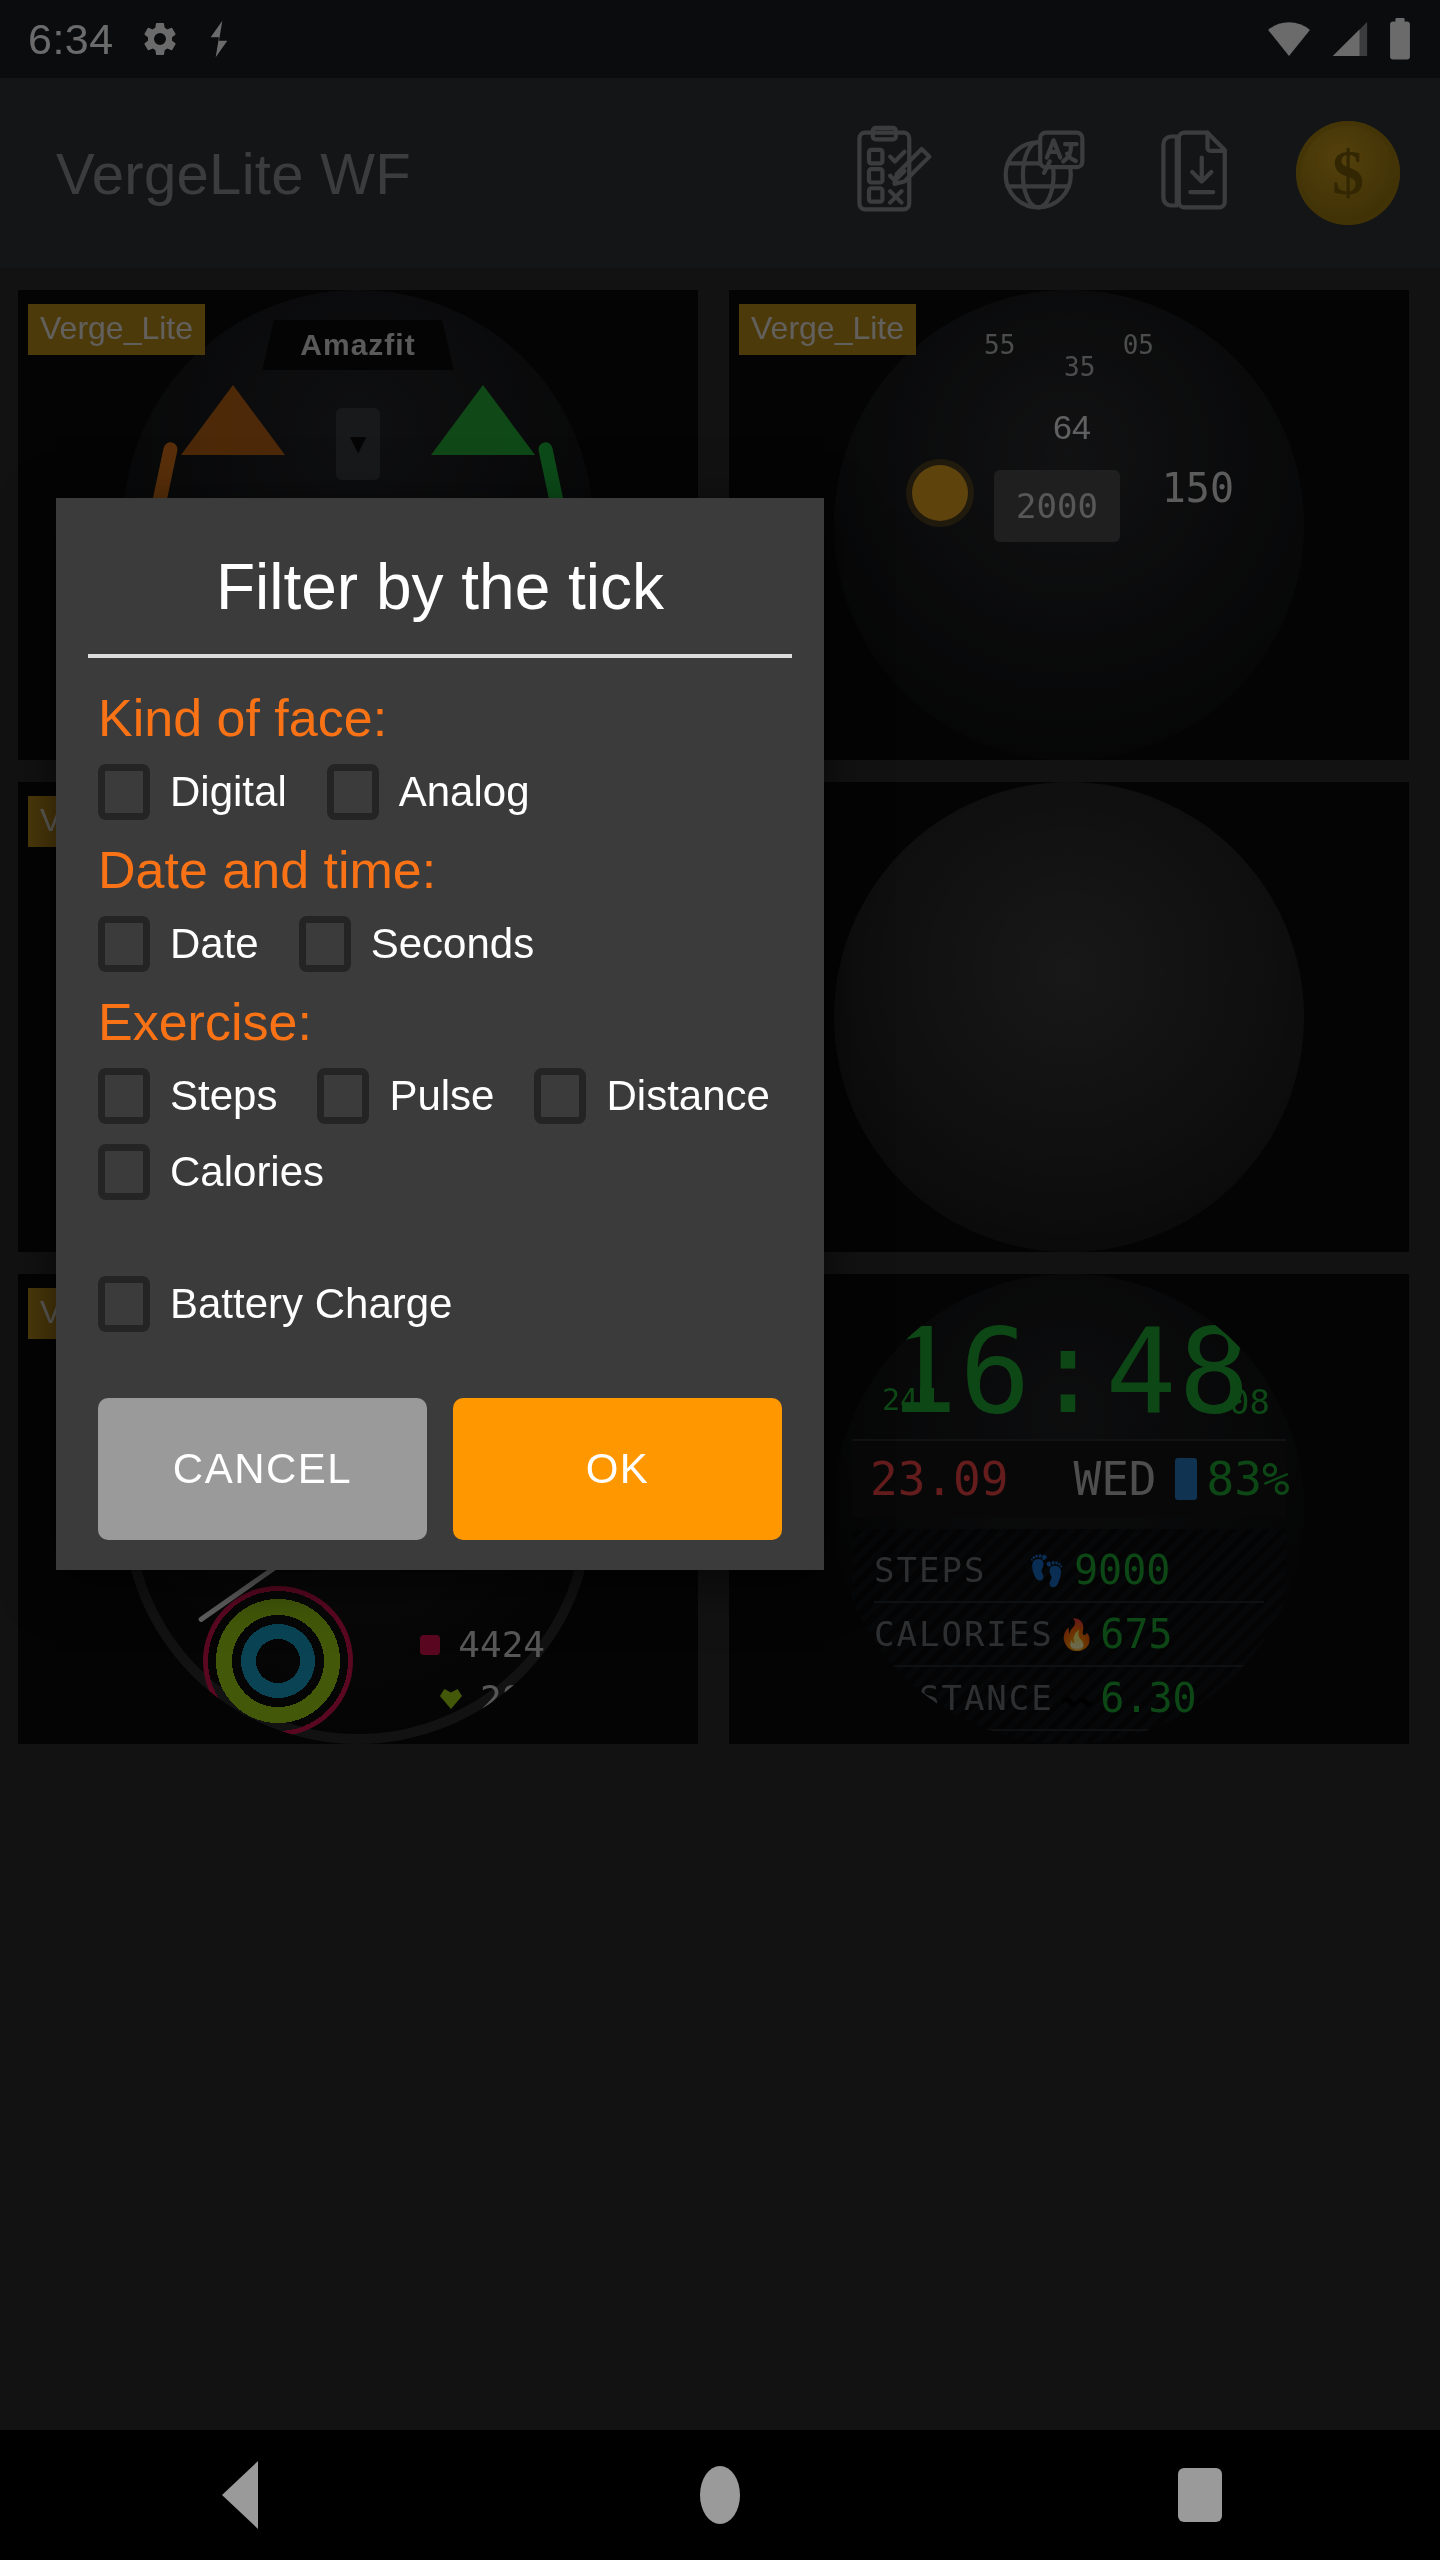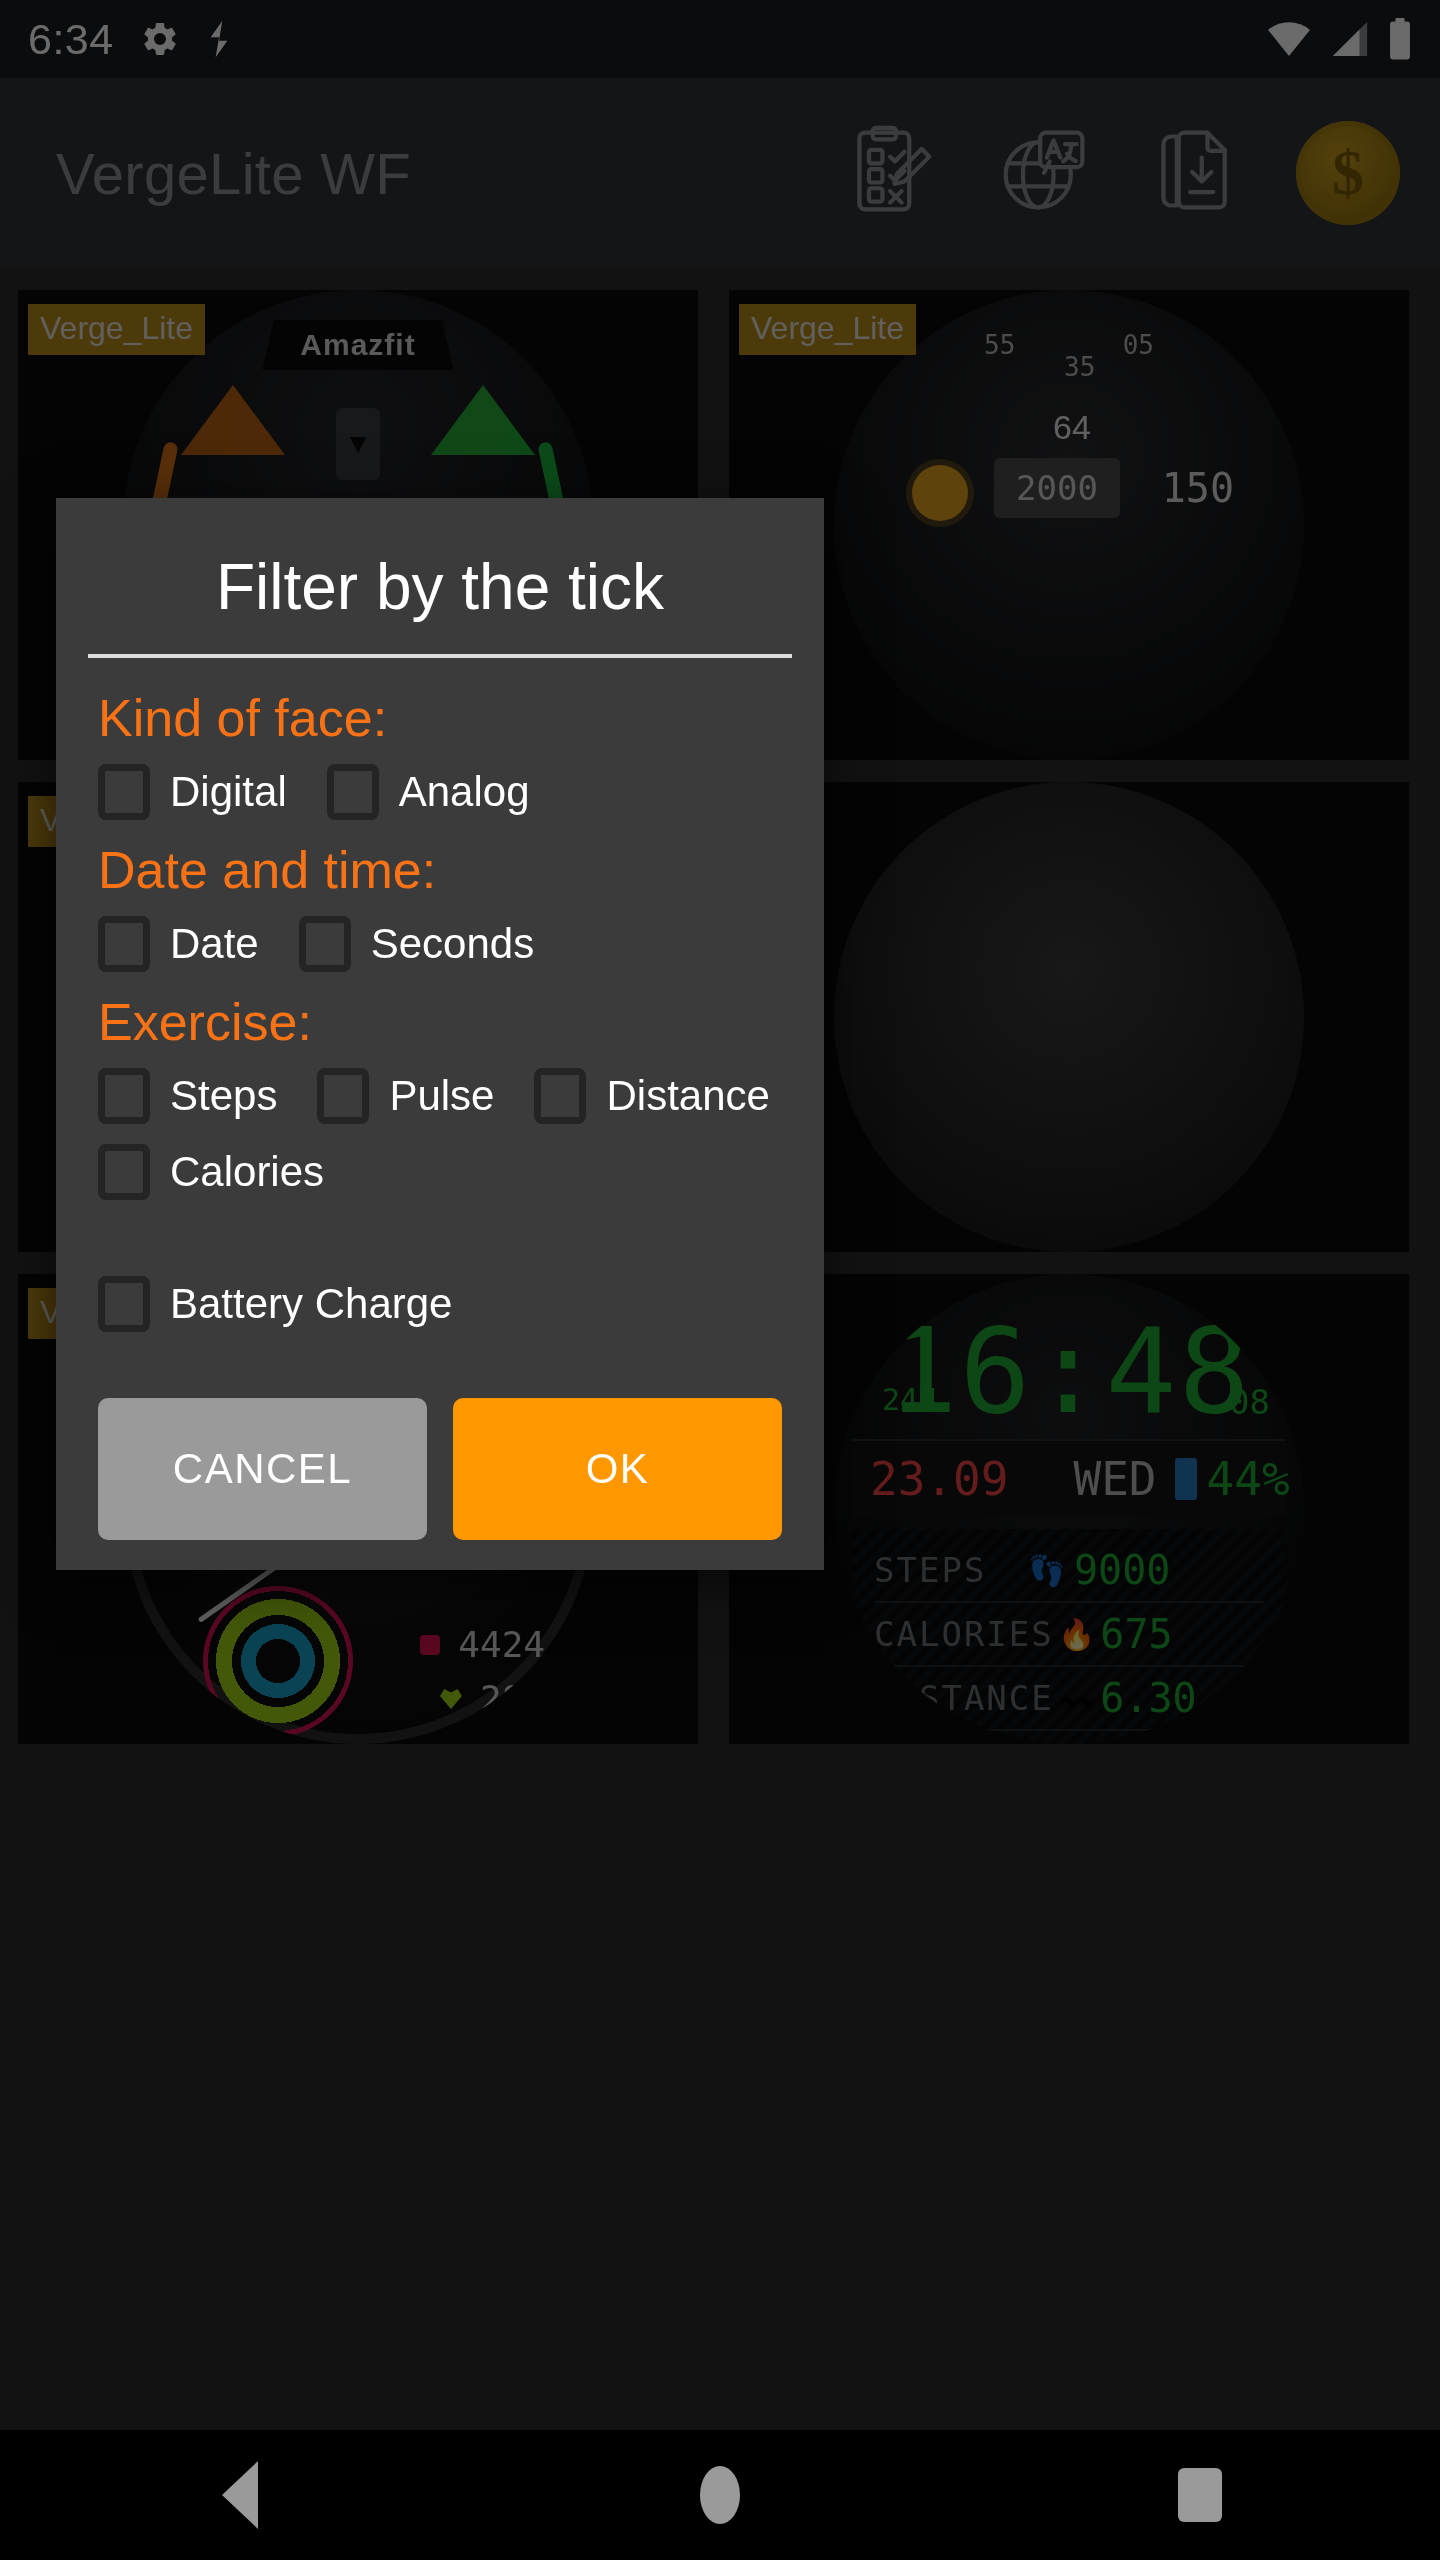--- a/index.html
+++ b/index.html
@@ -143,24 +143,24 @@
   .faceB { background: radial-gradient(circle at 50% 35%, #2a2b2e 0%, #131416 65%, #090909 100%); }
   .faceB .dialTxt {
     position: absolute; font-family: "DejaVu Sans Mono", monospace;
     color: #b6b6b6; font-size: 26px;
   }
   .faceB .bigNum {
     position: absolute; top: 118px; left: 219px;
     font-family: Liberation Sans, sans-serif; color: #e4e4e4; font-size: 34px;
   }
   .faceB .pillGrey {
-    position: absolute; top: 168px; left: 160px;
+    position: absolute; top: 180px; left: 160px;
     background: #4a4b4d; color: #cfcfcf; font-size: 34px;
     font-family: "DejaVu Sans Mono", monospace;
-    padding: 10px 22px; border-radius: 6px;
+    padding: 16px 22px; border-radius: 6px;
   }
   .faceB .num150 {
     position: absolute; top: 175px; right: 70px;
     font-family: "DejaVu Sans Mono", monospace; color: #dcdcdc; font-size: 40px;
   }
   .faceB .sun {
     position: absolute; top: 175px; left: 78px;
     width: 56px; height: 56px; border-radius: 50%;
     background: #e0a020;
     box-shadow: 0 0 0 6px rgba(224,160,32,0.25);
@@ -524,21 +524,21 @@
       <div class="card">
         <div class="face faceF">
           <div class="bigtime">16:48</div>
           <div class="h24">24H</div>
           <div class="secs">08</div>
           <div class="strip">
             <span class="sDate">23.09</span>
             <span class="sDay">WED</span>
             <span class="sBatt">
               <span class="battIcon"></span>
-              <span>44%</span>
+              <span>83%</span>
             </span>
           </div>
           <div class="rows">
             <div class="row">
               <span class="rLbl">STEPS</span>
               <span class="rEmo">👣</span>
               <span class="rVal">9000</span>
             </div>
             <div class="row">
               <span class="rLbl">CALORIES</span>

